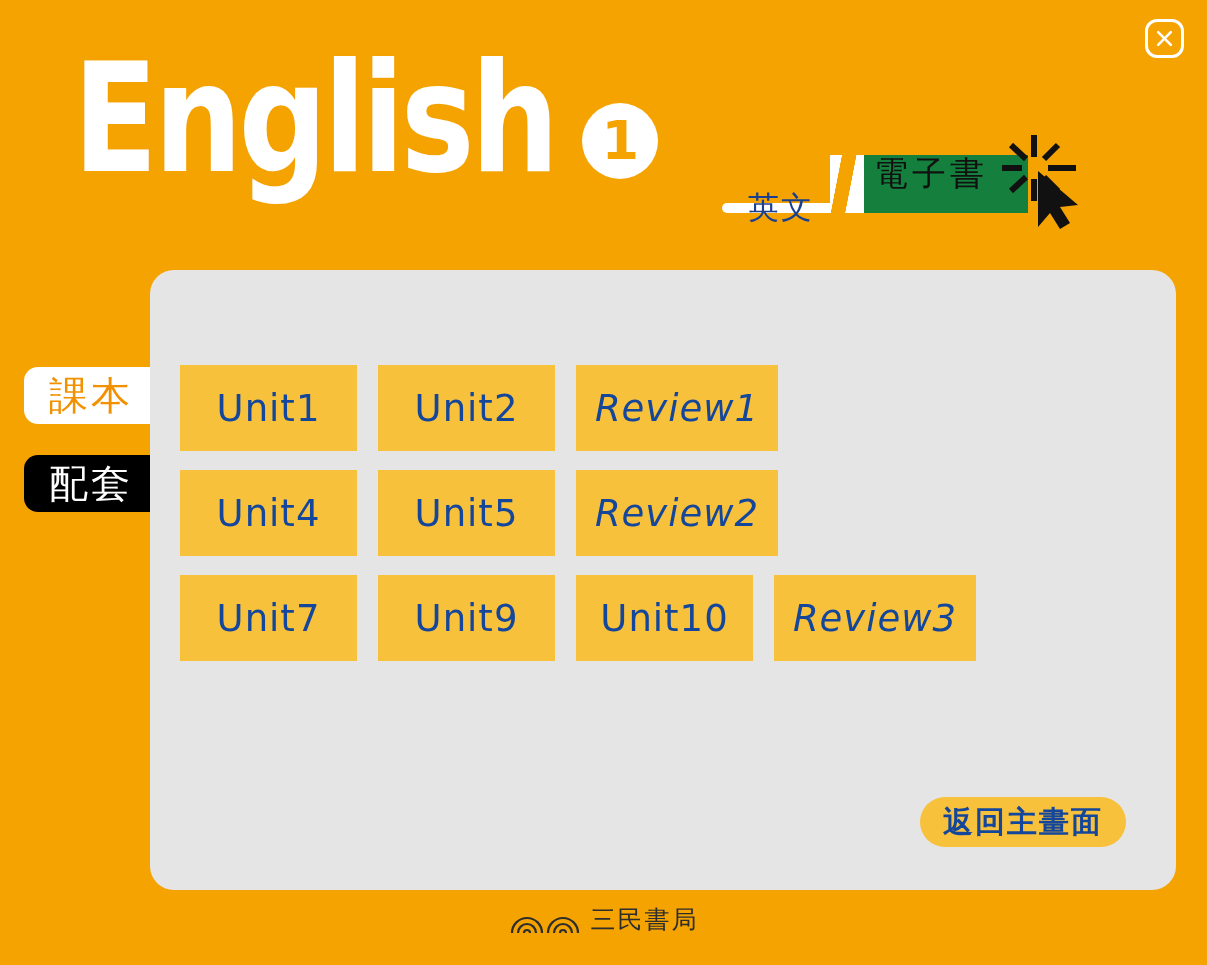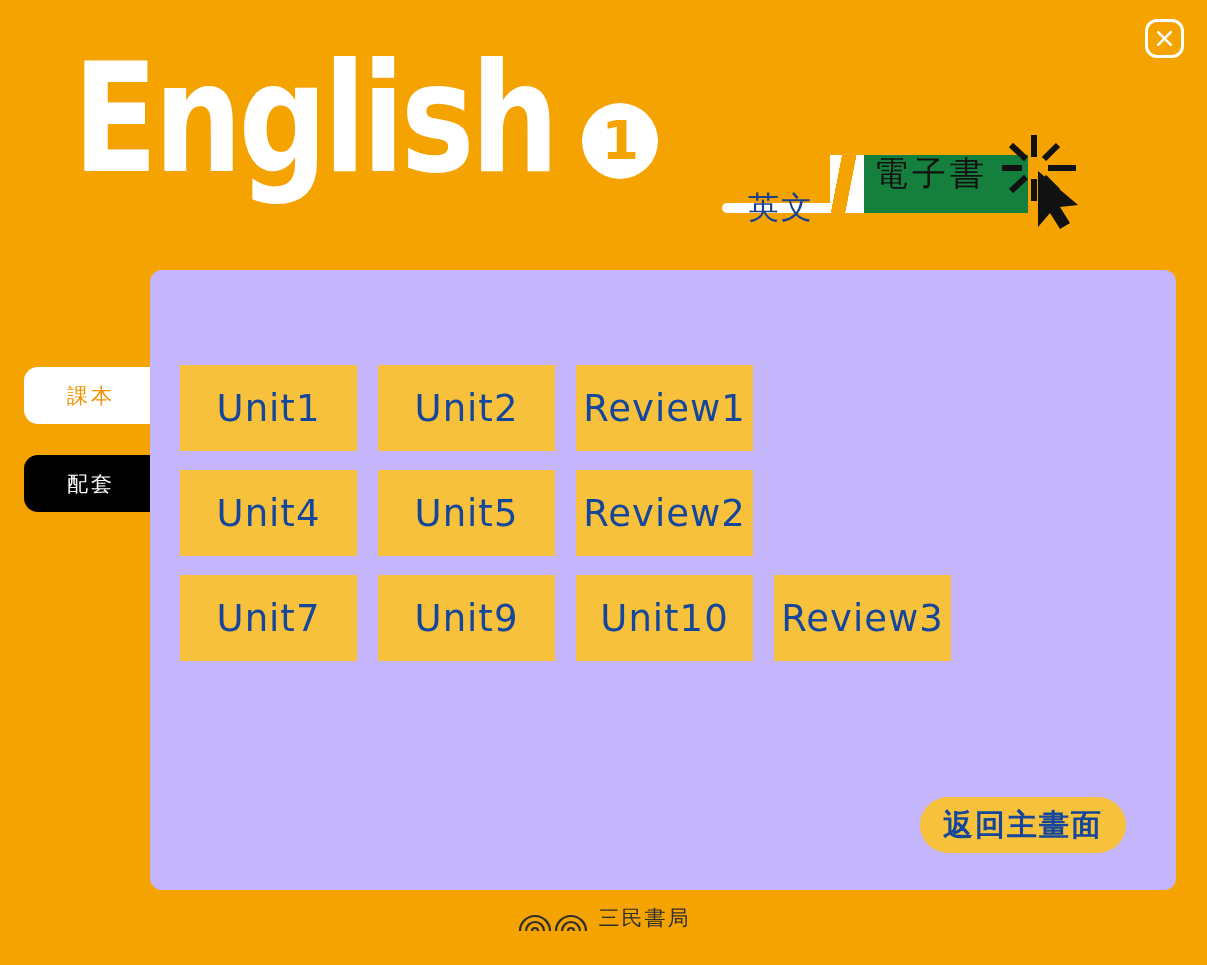--- a/index.html
+++ b/index.html
@@ -130,38 +130,38 @@
     width: 140px;
   }
   .tab {
     width: 140px;
     height: 57px;
     border-radius: 14px 0 0 14px;
     display: flex;
     align-items: center;
     justify-content: center;
     font-family: "DejaVu Sans", sans-serif;
-    font-size: 21px;
+    font-size: 39px;
     letter-spacing: 3px;
     cursor: pointer;
     box-sizing: border-box;
     padding-right: 6px;
   }
   .tab.active  { background: #ffffff; color: #F29100; }
   .tab.inactive{ background: #000000; color: #ffffff; margin-top: 31px; }
 
   
   .panel {
     position: absolute;
     left: 150px;
     top: 270px;
     width: 1026px;
     height: 620px;
-    background: #c4b5fd;
-    border-radius: 12px;
+    background: #e5e5e5;
+    border-radius: 24px;
   }
 
   
   .grid {
     position: absolute;
     left: 30px;
     top: 95px;
     width: 980px;
   }
   .grid-row {
@@ -180,29 +180,29 @@
     display: flex;
     align-items: center;
     justify-content: center;
     cursor: pointer;
     margin-right: 21px;
     padding: 0;
     box-sizing: border-box;
   }
   .unit-btn:last-child { margin-right: 0; }
   .unit-btn.w-unit   { width: 177px; }
-  .unit-btn.w-review { width: 177px; font-size: 37px; }
+  .unit-btn.w-review { width: 202px; font-size: 37px; font-style: italic; }
 
   
   .back-btn {
     position: absolute;
     left: 770px;
     top: 527px;
     width: 206px;
-    height: 56px;
+    height: 50px;
     background: #F7C13C;
     color: #14479B;
     border: none;
     border-radius: 31px;
     font-family: "DejaVu Sans", sans-serif;
     font-weight: bold;
     font-size: 30px;
     letter-spacing: 2px;
     cursor: pointer;
   }
@@ -214,21 +214,21 @@
     top: 903px;
     width: 1207px;
     display: flex;
     align-items: center;
     justify-content: center;
     gap: 10px;
   }
   .footer-arches { display: block; }
   .footer-text {
     font-family: Liberation Mono, monospace;
-    font-size: 21px;
+    font-size: 25px;
     color: #2E2E2E;
     letter-spacing: 2px;
   }
 </style>
 </head>
 <body>
 
 <button class="close-btn">
   <svg viewBox="0 0 39 39">
     <line x1="12" y1="12" x2="27" y2="27" stroke="#ffffff" stroke-width="3" stroke-linecap="round"></line>

